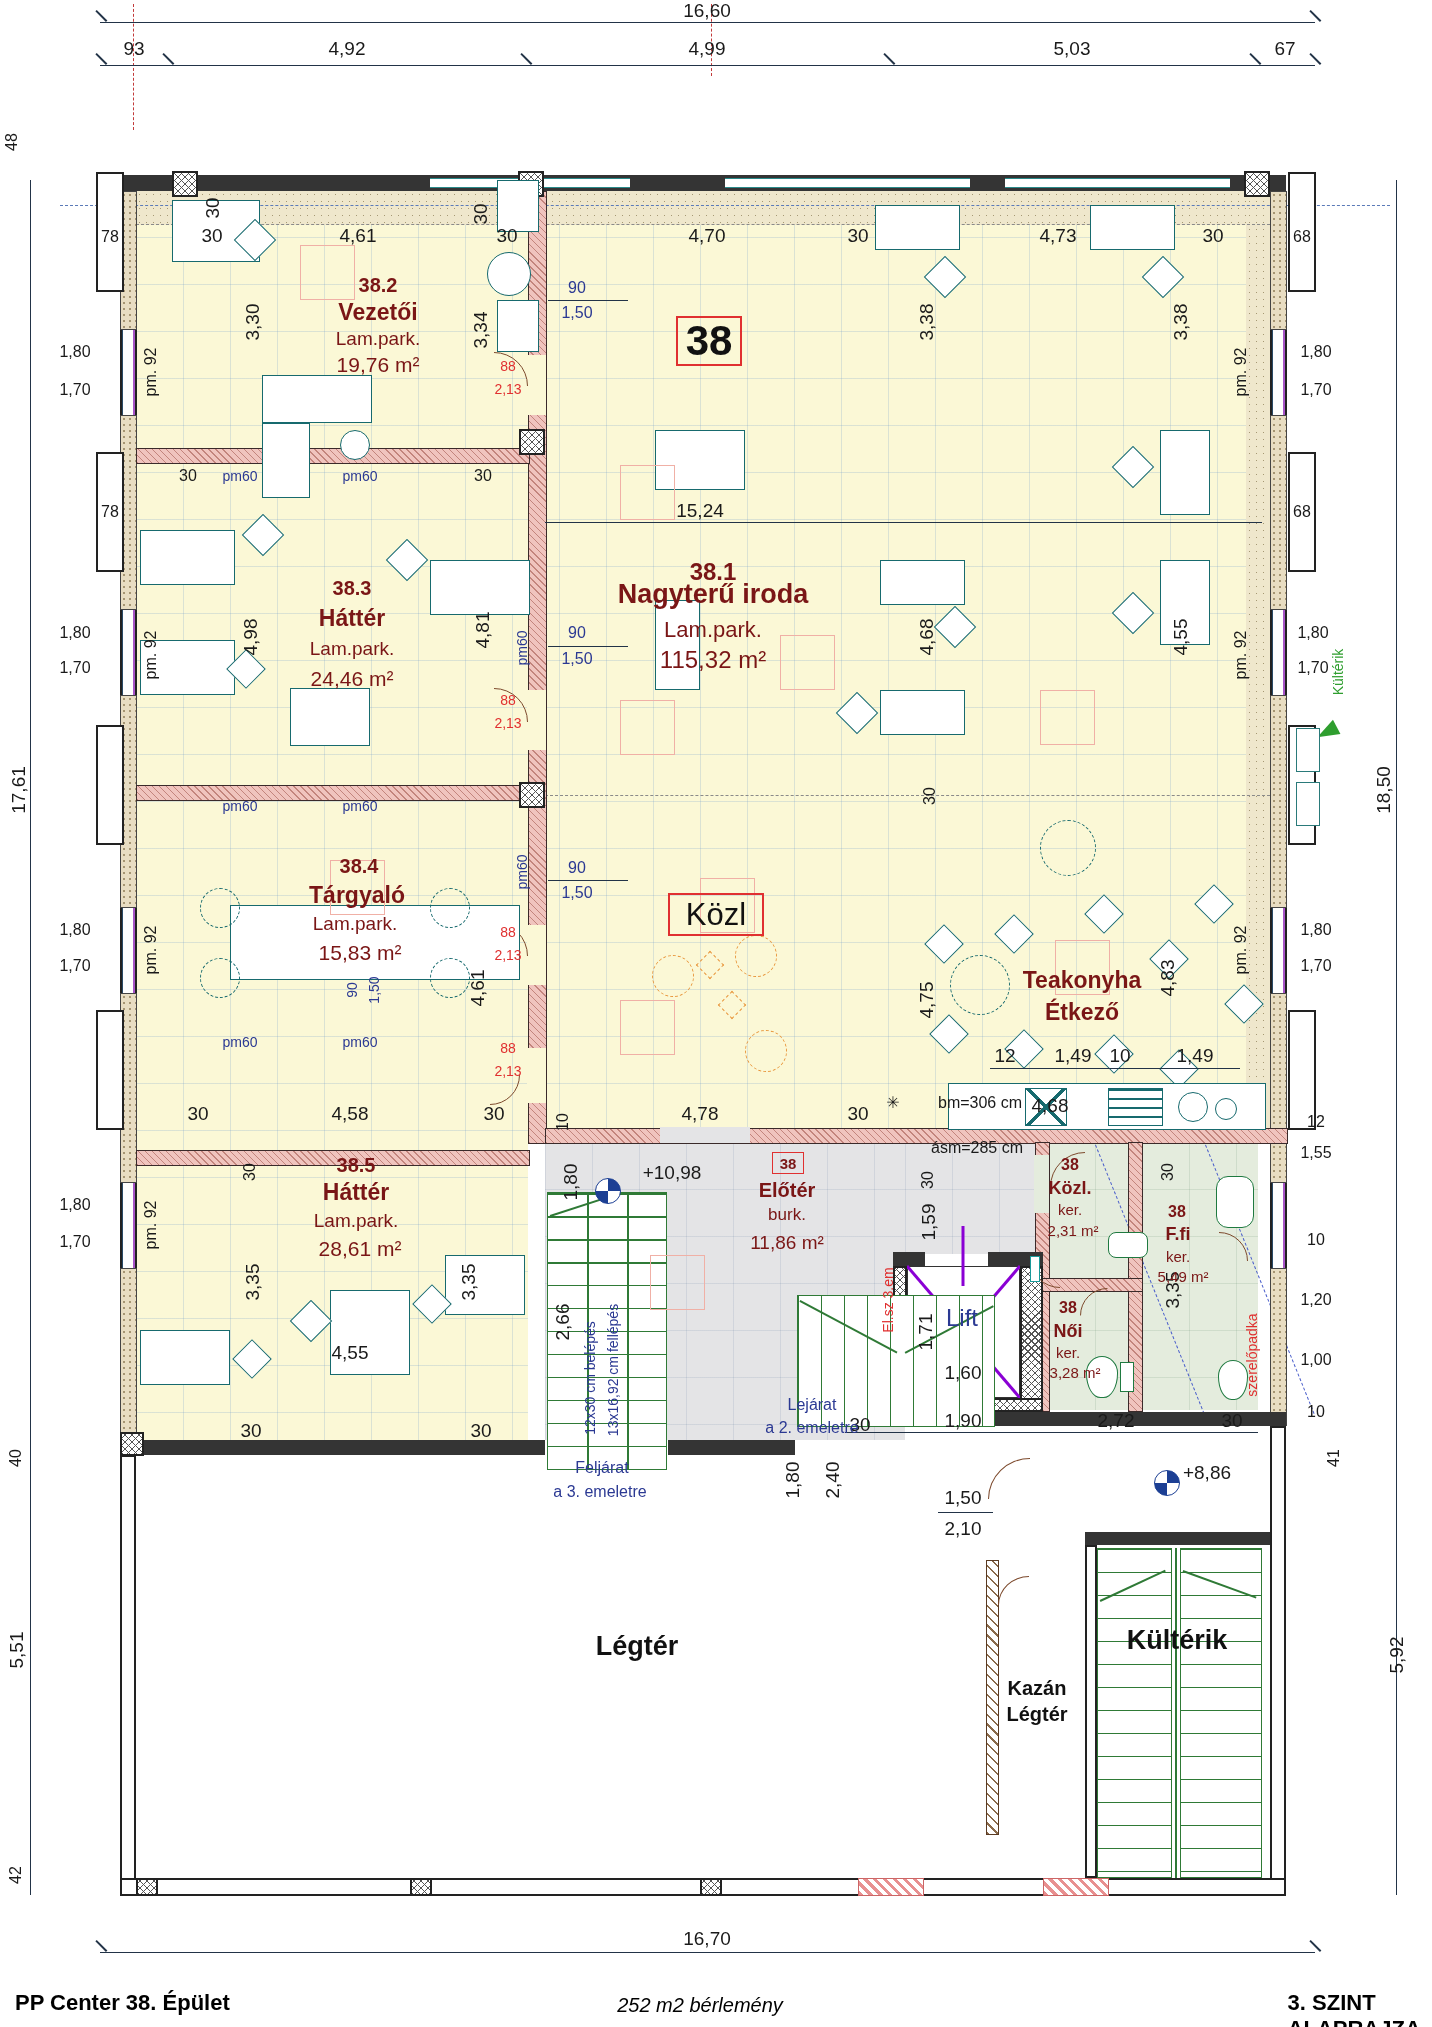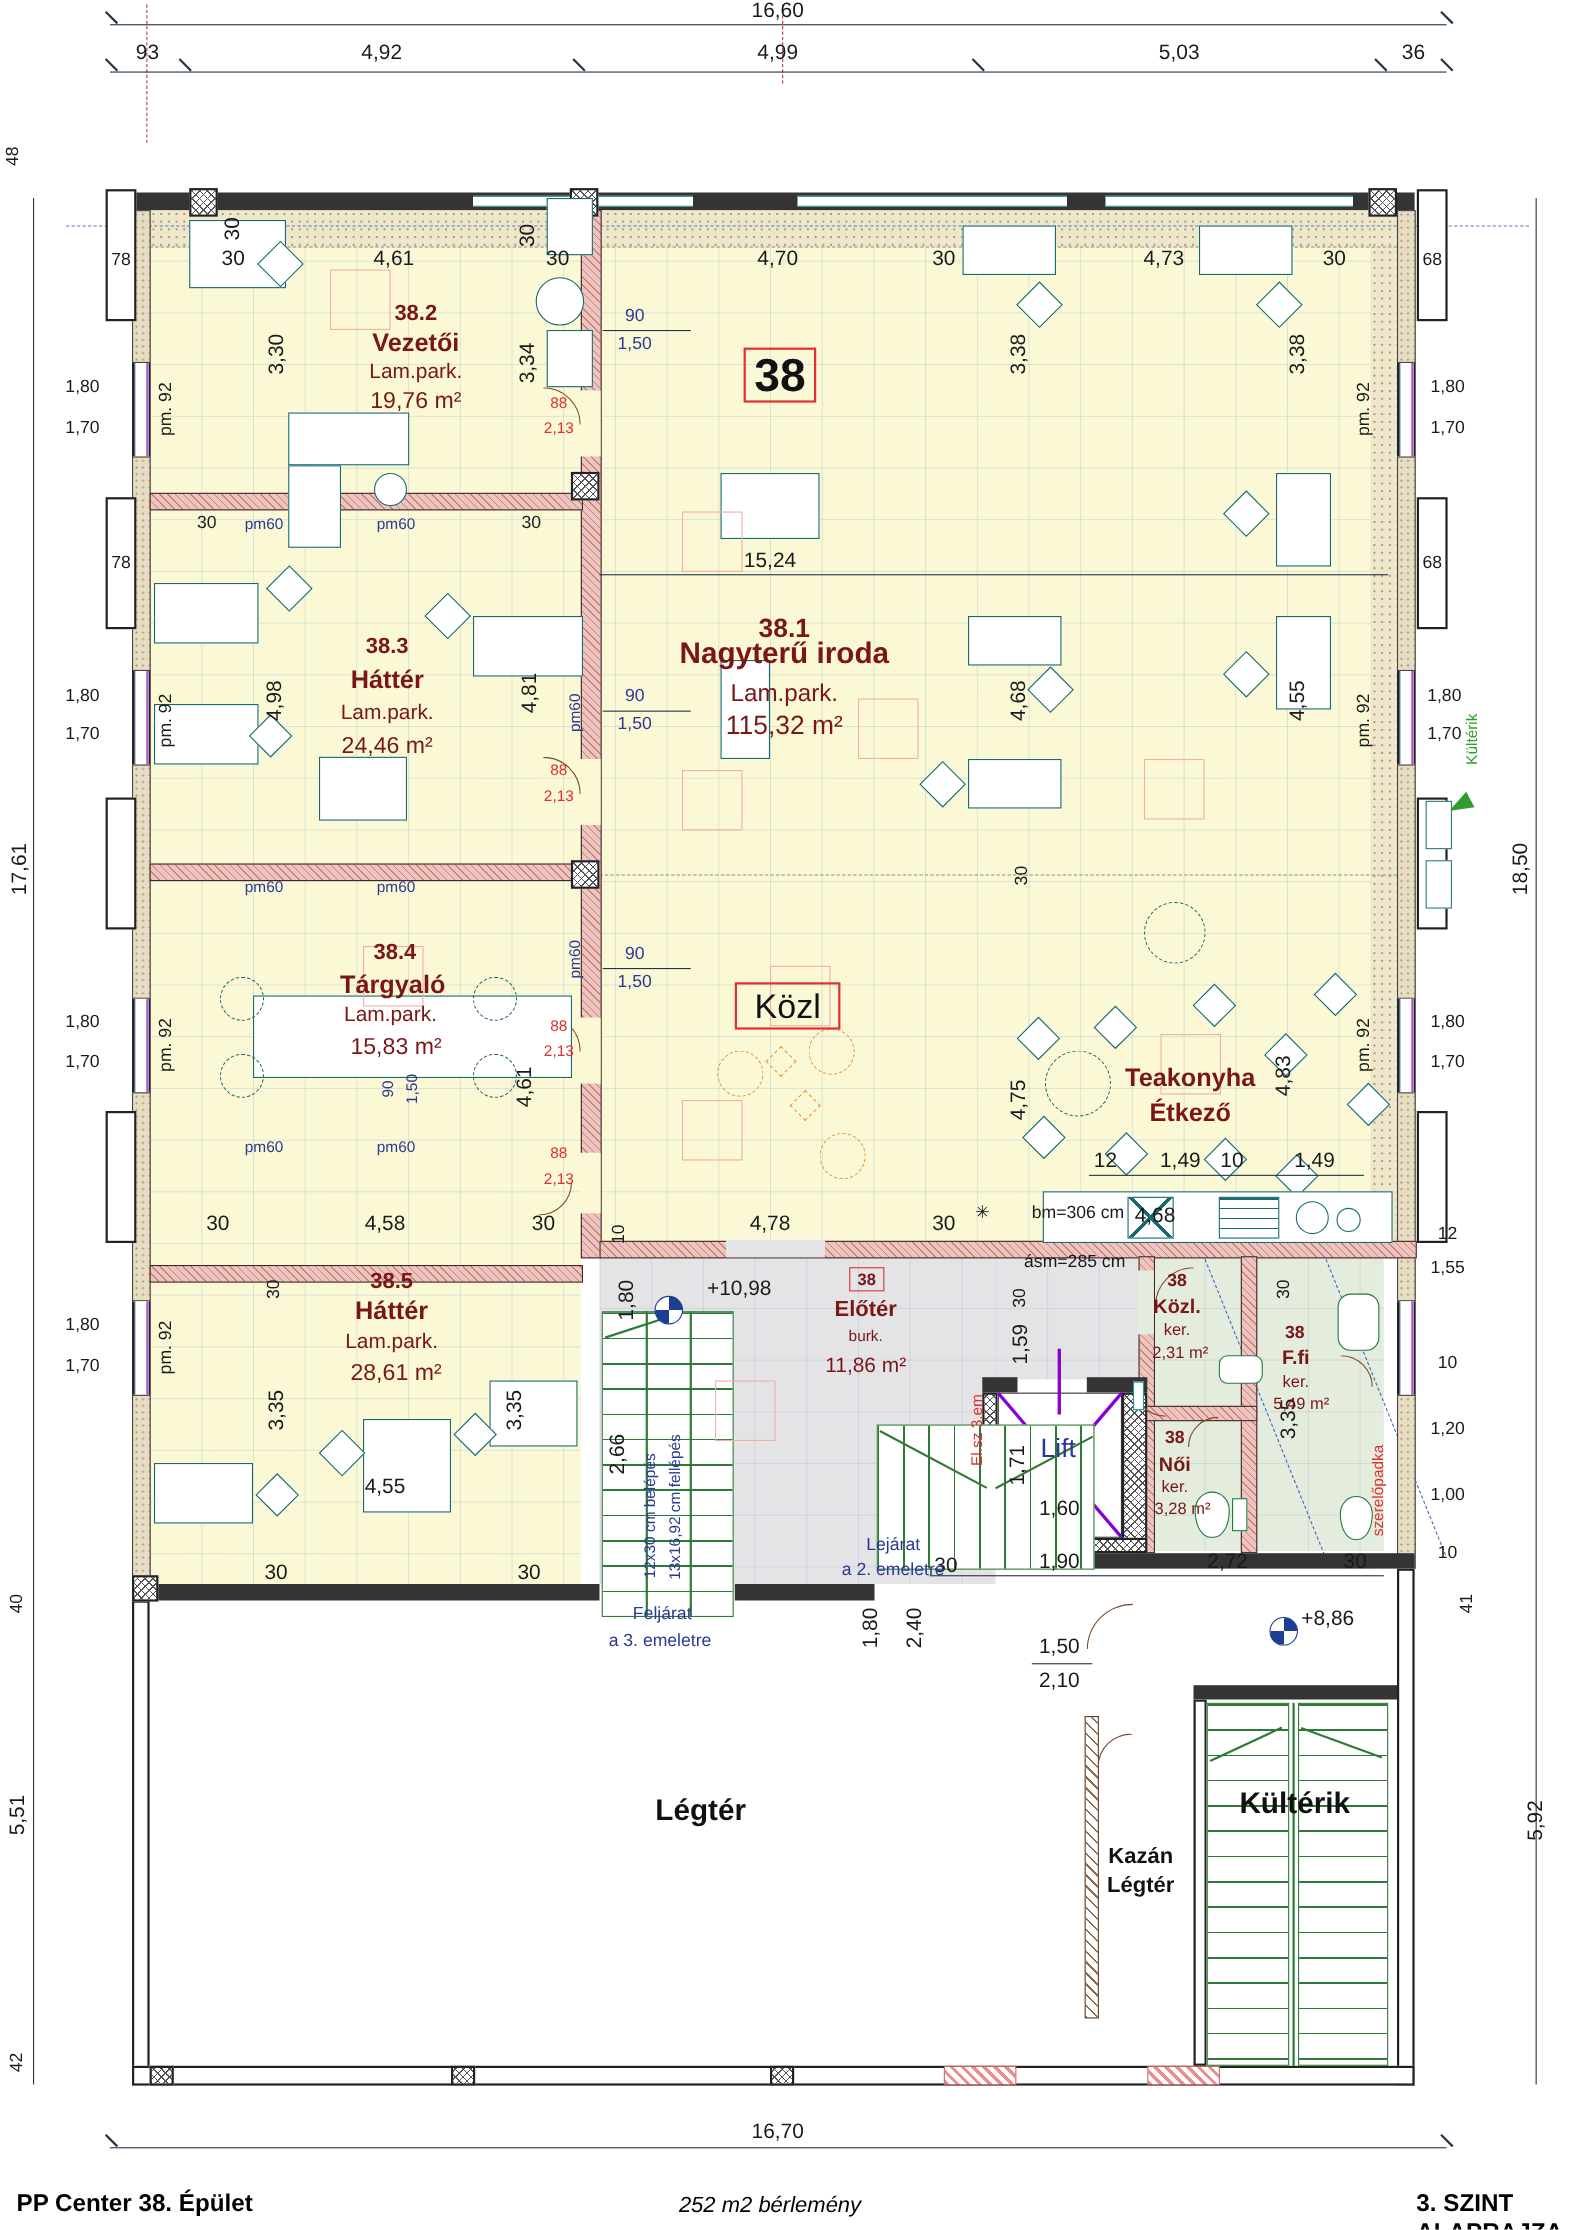--- a/index.html
+++ b/index.html
@@ -330,21 +330,21 @@
   <div class="hline thin" style="left:548px;top:300px;width:80px"></div>
   <div class="hline thin" style="left:548px;top:646px;width:80px"></div>
   <div class="hline thin" style="left:548px;top:880px;width:80px"></div>
   <div class="hline thin" style="left:938px;top:1512px;width:55px"></div>
 
   <div class="lbl d1" style="left:707px;top:10px">16,60</div>
   <div class="lbl d1" style="left:134px;top:48px">93</div>
   <div class="lbl d1" style="left:347px;top:48px">4,92</div>
   <div class="lbl d1" style="left:707px;top:48px">4,99</div>
   <div class="lbl d1" style="left:1072px;top:48px">5,03</div>
-  <div class="lbl d1" style="left:1285px;top:48px">36</div>
+  <div class="lbl d1" style="left:1285px;top:48px">67</div>
   <div class="lbl d1" style="left:707px;top:1938px">16,70</div>
 
   <div class="lbl vlbl d2" style="left:12px;top:142px">48</div>
   <div class="lbl d2" style="left:110px;top:237px">78</div>
   <div class="lbl d2" style="left:110px;top:512px">78</div>
   <div class="lbl d2" style="left:75px;top:352px">1,80</div>
   <div class="lbl d2" style="left:75px;top:390px">1,70</div>
   <div class="lbl d2" style="left:75px;top:633px">1,80</div>
   <div class="lbl d2" style="left:75px;top:668px">1,70</div>
   <div class="lbl d2" style="left:75px;top:930px">1,80</div>
@@ -525,21 +525,21 @@
     <span style="font-size:31px;color:#111">Közl</span>
   </div>
 
   <div class="lbl rname" style="left:1082px;top:980px">Teakonyha</div>
   <div class="lbl rname" style="left:1082px;top:1012px">Étkező</div>
 
   <div class="redframe" style="left:772px;top:1152px;width:32px;height:22px;border-width:1.5px">
     <span style="font-size:15px;font-weight:bold;color:#7a1616">38</span>
   </div>
   <div class="lbl" style="left:787px;top:1190px;font-size:20px;font-weight:bold;color:#7a1616">Előtér</div>
-  <div class="lbl rsub" style="left:787px;top:1214px;font-size:14px">burk.</div>
+  <div class="lbl rsub" style="left:787px;top:1214px;font-size:17px">burk.</div>
   <div class="lbl rarea" style="left:787px;top:1242px;font-size:19px">11,86 m²</div>
 
   <div class="lbl" style="left:1070px;top:1165px;font-size:16px;font-weight:bold;color:#7a1616">38</div>
   <div class="lbl" style="left:1070px;top:1188px;font-size:18px;font-weight:bold;color:#7a1616">Közl.</div>
   <div class="lbl rsub" style="left:1070px;top:1209px;font-size:15px">ker.</div>
   <div class="lbl rsub" style="left:1073px;top:1230px;font-size:15px">2,31 m²</div>
 
   <div class="lbl" style="left:1177px;top:1212px;font-size:16px;font-weight:bold;color:#7a1616">38</div>
   <div class="lbl" style="left:1178px;top:1234px;font-size:18px;font-weight:bold;color:#7a1616">F.fi</div>
   <div class="lbl rsub" style="left:1178px;top:1256px;font-size:15px">ker.</div>

